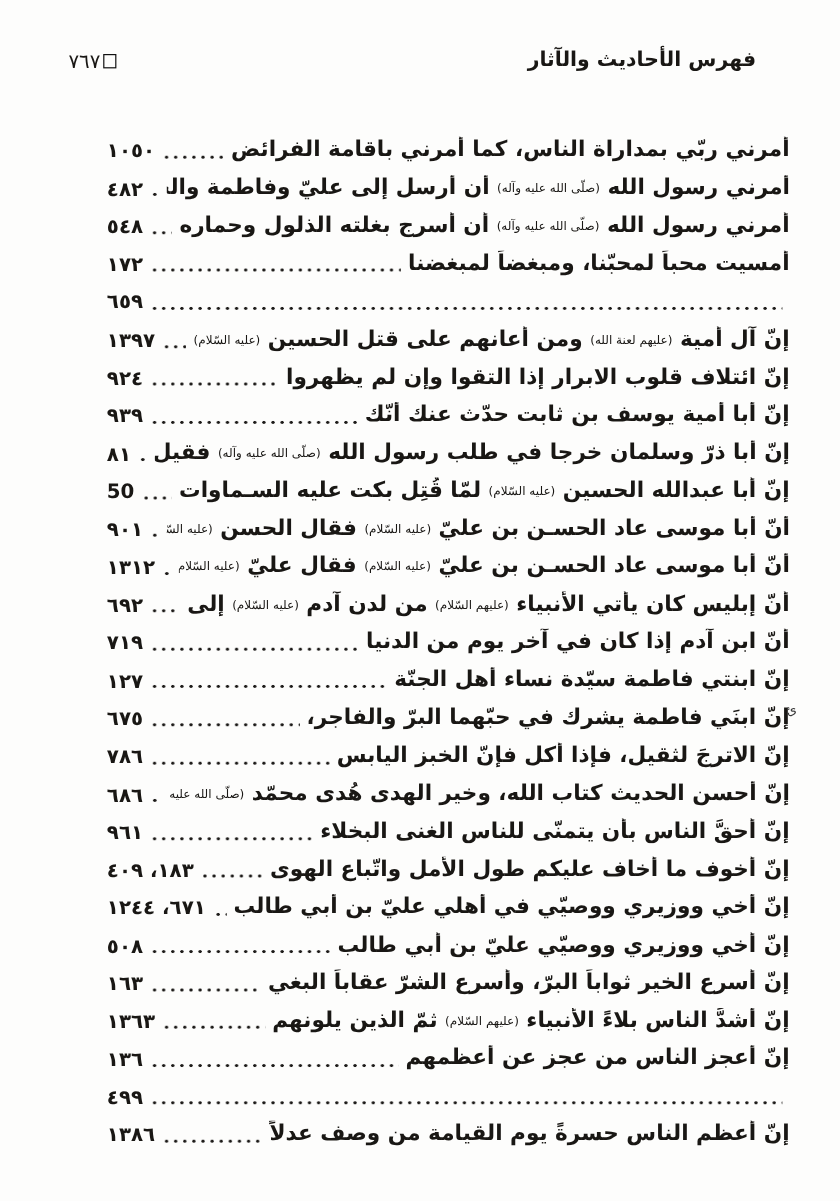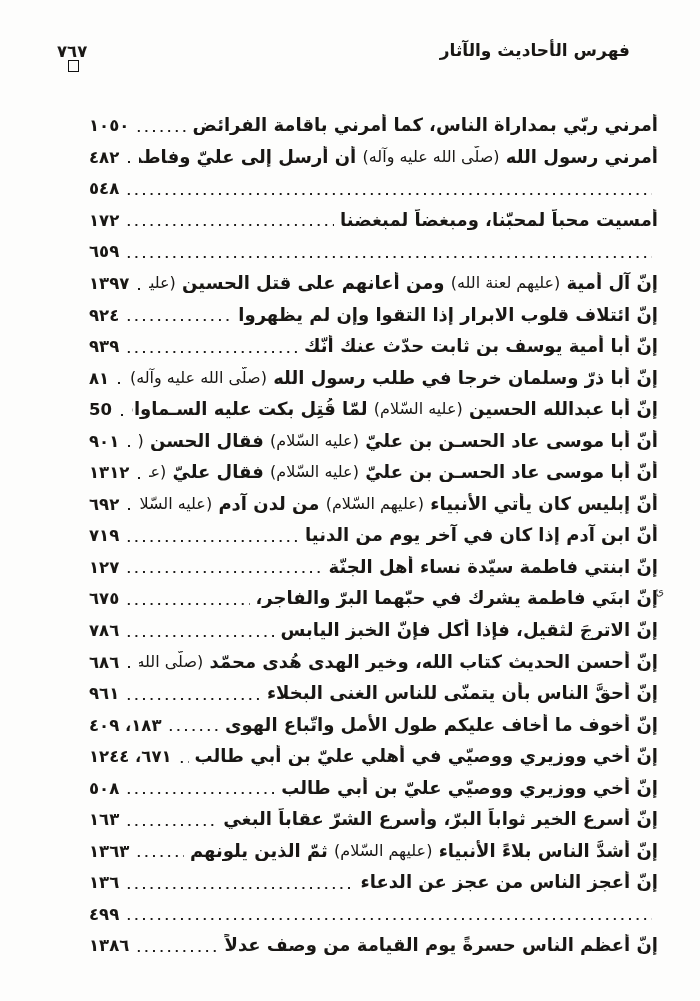--- a/index.html
+++ b/index.html
@@ -26,22 +26,21 @@
     letter-spacing: 0.2px;
   }
   .hdr-page {
     position: absolute;
     top: 42px;
     left: 57px;
     direction: ltr;
     display: flex;
     align-items: center;
     font-size: 16.5px;
-    font-weight: bold;
-    flex-direction: column;
+    font-weight: normal;
   }
   .sq {
     display: inline-block;
     width: 11px;
     height: 12px;
     border: 1.7px solid #111;
     margin-left: 2px;
     transform: translateY(-1px);
   }
   
@@ -57,21 +56,21 @@
     height: 31.55px;
     white-space: nowrap;
   }
   .entry-text {
     font-size: 18px;
     font-weight: bold;
     flex: 0 1 auto;
     overflow: hidden;
   }
   .entry-text .small {
-    font-size: 16px;
+    font-size: 10px;
     font-weight: normal;
     vertical-align: 1.5px;
     letter-spacing: 0;
   }
   .leader {
     flex: 1 1 auto;
     min-width: 8px;
     height: 4px;
     margin: 0 6px;
     transform: translateY(6px);
@@ -116,20 +115,21 @@
     <span class="pg">١٠٥٠</span>
   </div>
 
   <div class="row">
     <span class="entry-text"><span>أمرني رسول الله </span><span class="small">(صلّى الله عليه وآله)</span><span> أن أُرسل إلى عليّ وفاطمة والحسـن</span></span>
     <span class="leader"></span>
     <span class="pg">٤٨٢</span>
   </div>
 
   <div class="row">
+    <span class="entry-text"><span>أمرني رسول الله </span><span class="small">(صلّى الله عليه وآله)</span><span> أن أُسرج بغلته الذلول وحماره</span></span>
     <span class="leader"></span>
     <span class="pg">٥٤٨</span>
   </div>
 
   <div class="row">
     <span class="entry-text"><span>أمسيت محباً لمحبّنا، ومبغضاً لمبغضنا</span></span>
     <span class="leader"></span>
     <span class="pg">١٧٢</span>
   </div>
 
@@ -246,21 +246,21 @@
     <span class="pg">١٦٣</span>
   </div>
 
   <div class="row">
     <span class="entry-text"><span>إنّ أشدَّ الناس بلاءً الأنبياء </span><span class="small">(عليهم السّلام)</span><span> ثمّ الذين يلونهم</span></span>
     <span class="leader"></span>
     <span class="pg">١٣٦٣</span>
   </div>
 
   <div class="row">
-    <span class="entry-text"><span>إنّ أعجز الناس من عجز عن الدعاء</span></span>
+    <span class="entry-text"><span>إنّ أعجز الناس من عجز عن أعظمهم</span></span>
     <span class="leader"></span>
     <span class="pg">١٣٦</span>
   </div>
 
   <div class="row">
     <span class="leader"></span>
     <span class="pg">٤٩٩</span>
   </div>
 
   <div class="row">

